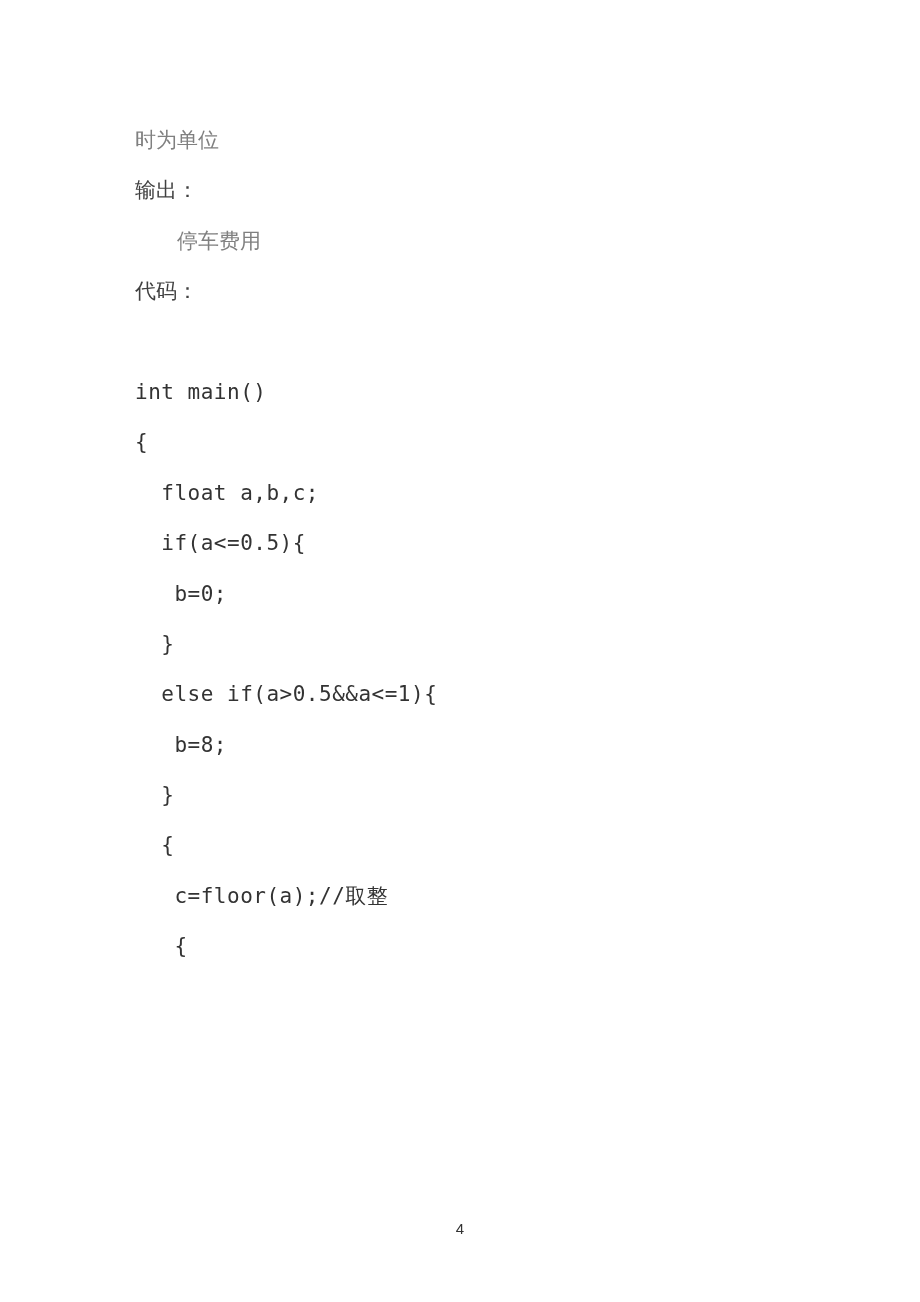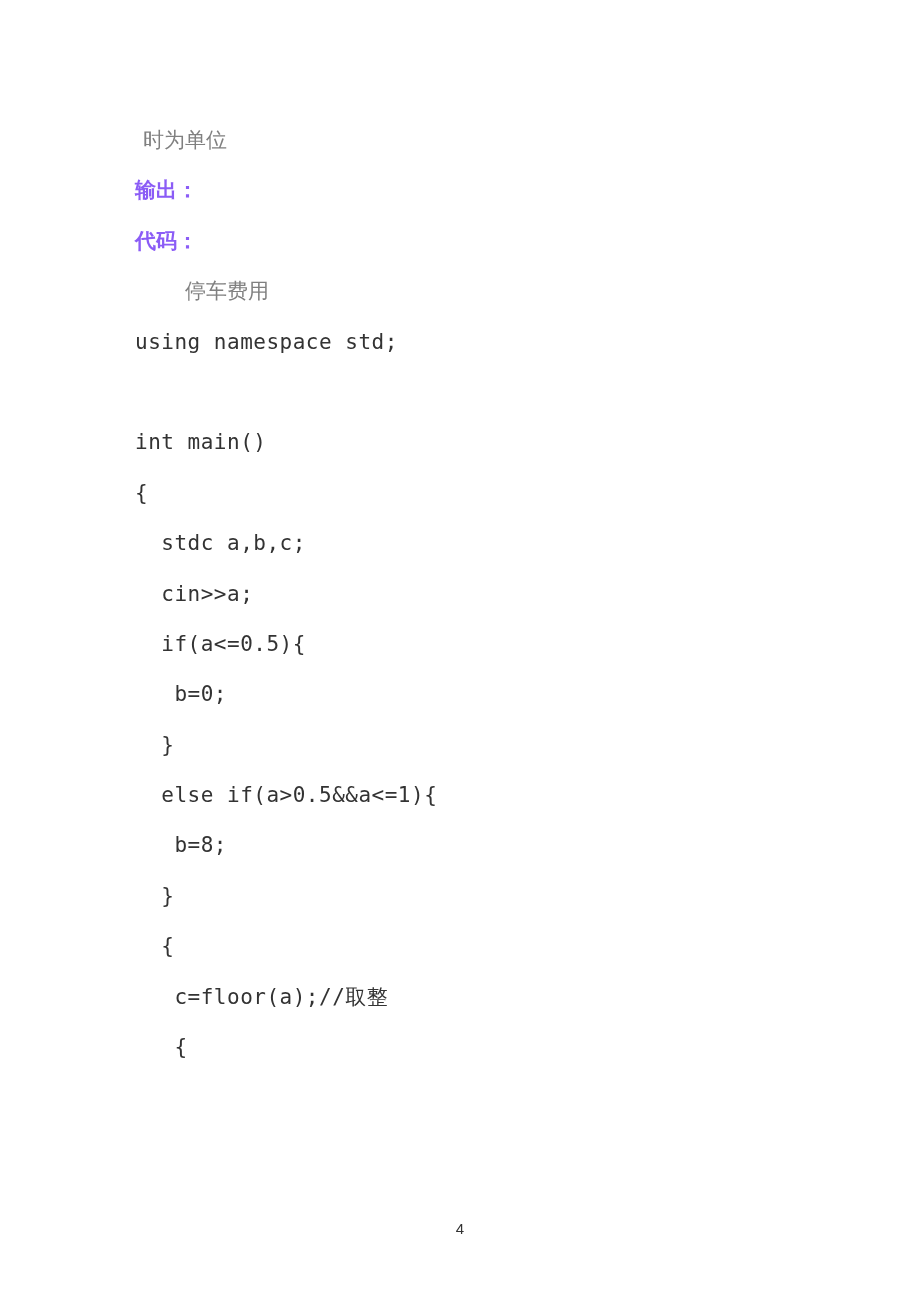--- a/index.html
+++ b/index.html
@@ -15,29 +15,28 @@
     padding: 115px 135px 80px 135px;
     box-sizing: border-box;
     color: #333333;
     font-size: 21px;
     line-height: 2.4;
   }
   .line {
     white-space: pre;
   }
   .bold {
-    font-weight: bold;
-    color: #8b5cf6;
+    font-weight: normal;
+    color: #404040;
   }
   .indent1 {
     padding-left: 42px;
   }
   .gray {
     color: #808080;
-    margin-left: 8px;
   }
   .code {
     font-family: "SimSun", "宋体", monospace;
     letter-spacing: 0.5px;
   }
   .page-number {
     position: absolute;
     bottom: 65px;
     left: 0;
     right: 0;
@@ -46,28 +45,26 @@
     color: #333;
     font-family: sans-serif;
   }
 </style>
 </head>
 <body>
 
 <div class="page">
   <div class="line gray">时为单位</div>
   <div class="line bold">输出：</div>
+  <div class="line gray indent1">停车费用</div>
   <div class="line bold">代码：</div>
-  <div class="line gray indent1">停车费用</div>
-  <div class="line code">using namespace std;</div>
   <div class="line code">&nbsp;</div>
   <div class="line code">int main()</div>
   <div class="line code">{</div>
-  <div class="line code">  stdc a,b,c;</div>
-  <div class="line code">  cin&gt;&gt;a;</div>
+  <div class="line code">  float a,b,c;</div>
   <div class="line code">  if(a&lt;=0.5){</div>
   <div class="line code">   b=0;</div>
   <div class="line code">  }</div>
   <div class="line code">  else if(a&gt;0.5&amp;&amp;a&lt;=1){</div>
   <div class="line code">   b=8;</div>
   <div class="line code">  }</div>
   <div class="line code">  {</div>
   <div class="line code">   c=floor(a);//取整</div>
   <div class="line code">   {</div>
 </div>

